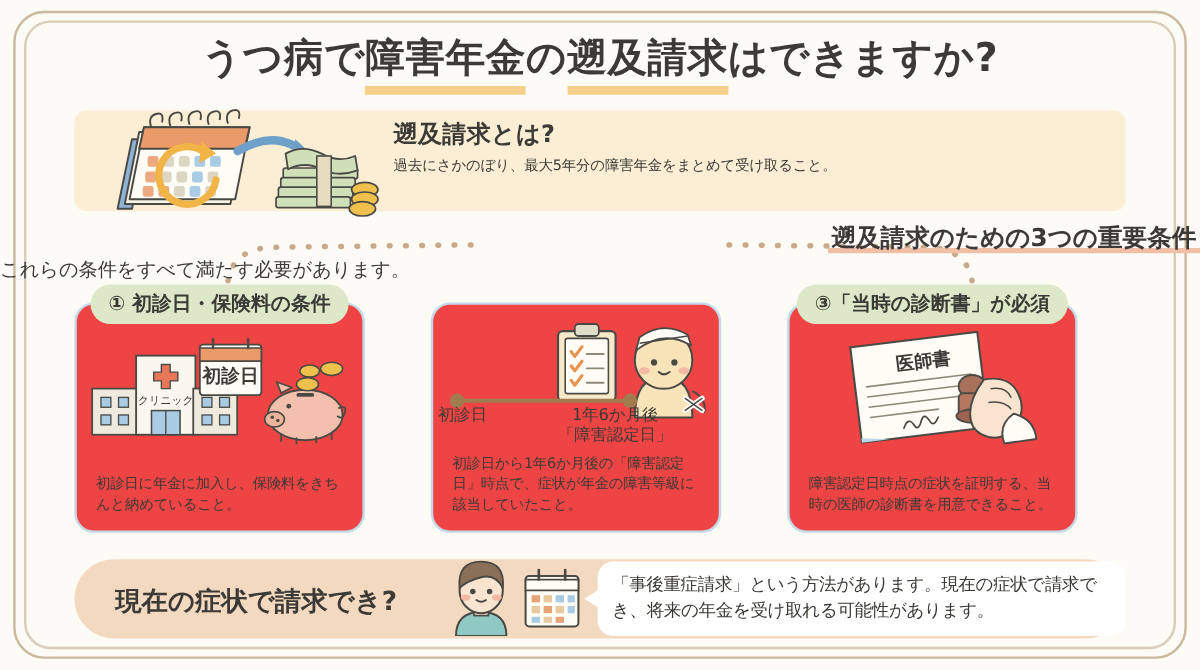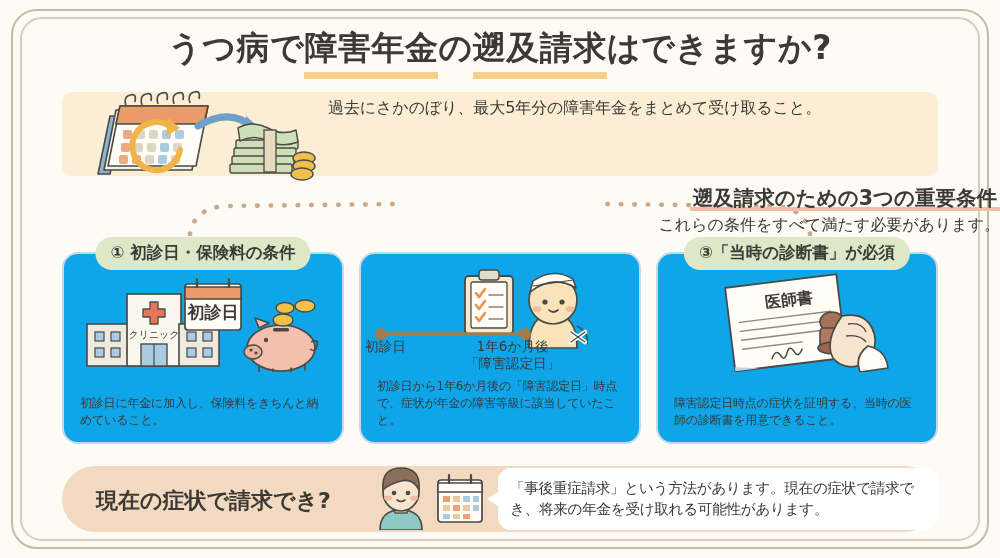--- a/index.html
+++ b/index.html
@@ -66,21 +66,21 @@
     width: 600px;
   }
   .def-title {
     font-size: 20px;
     font-weight: bold;
     color: #3b3a36;
     margin-bottom: 5px;
     letter-spacing: 0.3px;
   }
   .def-body {
-    font-size: 16px;
+    font-size: 12px;
     color: #3b3a36;
     letter-spacing: -0.1px;
     white-space: nowrap;
   }
 
   
   .ill-calmoney { position: absolute; left: 80px; top: 86px; }
 
   
   .sec-wrap { position: absolute; left: 0; top: 184px; width: 1000px; }
@@ -91,36 +91,36 @@
     color: #3b3a36;
     position: relative;
     z-index: 3;
     white-space: nowrap;
   }
   .sec-title span {
     background: linear-gradient(to top, #f0bfa6 0 4px, transparent 4px 100%);
     padding: 0 3px 1px 3px;
   }
   .sec-sub {
-    text-align: right;
+    text-align: left;
     font-size: 16px;
     color: #3b3a36;
     margin-top: 3px;
     position: relative;
     z-index: 3;
   }
   .bracket { position: absolute; left: 0; top: 186px; z-index: 1; }
 
   
   .card {
     position: absolute;
     top: 252px;
-    width: 282px;
+    width: 242px;
     height: 192px;
-    background: #0ea5e9;
+    background: #ef4444;
     border: 2.2px solid #c5d8e8;
     border-radius: 16px;
   }
   #card1 { left: 62px; }
   #card2 { left: 359px; }
   #card3 { left: 656px; }
 
   .card-head {
     position: absolute;
     top: -17px;
@@ -277,20 +277,21 @@
       <path d="M158 42 q14 -8 30 0 q14 8 28 2 l2 12 q-16 6 -30 -1 q-14 -7 -28 0 Z" fill="#cfe0b8" stroke="#4a4a45" stroke-width="1.5" stroke-linejoin="round"></path>
       <rect x="184" y="44" width="12" height="42" fill="#e6dcc0" stroke="#4a4a45" stroke-width="1.3"></rect>
     </g>
 
     <ellipse cx="224" cy="72" rx="11" ry="6" fill="#f0c04d" stroke="#4a4a45" stroke-width="1.4"></ellipse>
     <ellipse cx="224" cy="80" rx="11" ry="6" fill="#f0c04d" stroke="#4a4a45" stroke-width="1.4"></ellipse>
     <ellipse cx="222" cy="88" rx="11" ry="6" fill="#f0c04d" stroke="#4a4a45" stroke-width="1.4"></ellipse>
   </svg>
 
   <div class="def-text">
+    <div class="def-title">遡及請求とは?</div>
     <div class="def-body">過去にさかのぼり、最大5年分の障害年金をまとめて受け取ること。</div>
   </div>
 
   <svg class="bracket" width="1000" height="70" viewBox="0 0 1000 70">
     <g fill="#c9a98a">
       <circle cx="196" cy="228" r="0"></circle>
     </g>
     <path d="M190 48 q4 -26 36 -28 L400 18" fill="none" stroke="#c9a98a" stroke-width="4.6" stroke-linecap="round" stroke-dasharray="0.5 13"></path>
     <path d="M810 48 q-4 -26 -36 -28 L600 18" fill="none" stroke="#c9a98a" stroke-width="4.6" stroke-linecap="round" stroke-dasharray="0.5 13"></path>
   </svg>

